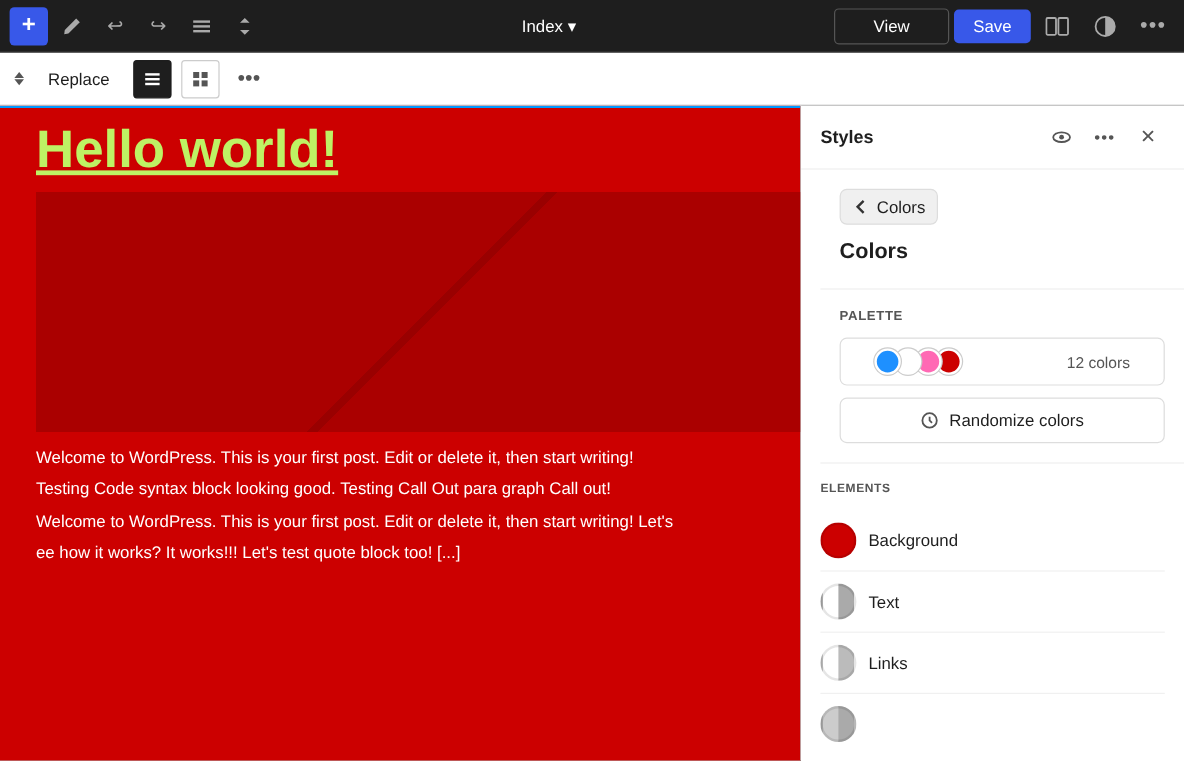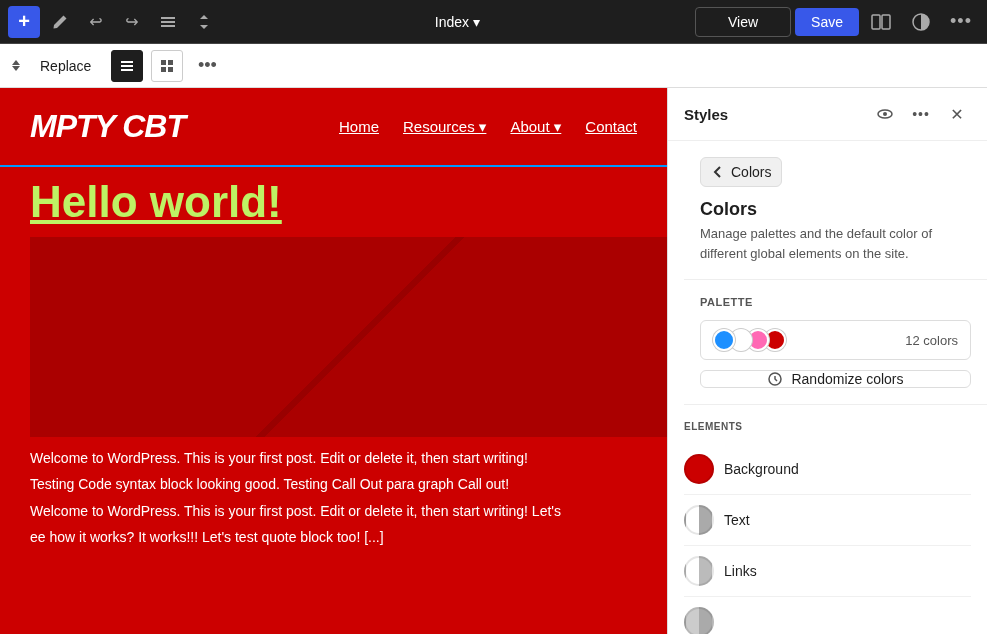--- a/index.html
+++ b/index.html
@@ -149,33 +149,33 @@
       font-size: 13px; color: #555; line-height: 1.5;
     }
 
     .section-label {
       font-size: 11px; font-weight: 600; color: #555; letter-spacing: 0.5px;
       text-transform: uppercase; margin-bottom: 12px;
     }
 
     .palette-row {
       display: flex; align-items: center; justify-content: space-between;
-      padding: 8px 12px; border: 1px solid #ddd; border-radius: 6px; margin-bottom: 10px;
+      padding: 8px 28px; border: 1px solid #ddd; border-radius: 6px; margin-bottom: 10px;
     }
     .palette-swatches { display: flex; }
     .swatch {
       width: 22px; height: 22px; border-radius: 50%; border: 2px solid #fff;
       margin-left: -5px; box-shadow: 0 0 0 1px #ccc;
     }
     .swatch:first-child { margin-left: 0; }
     .palette-count { font-size: 13px; color: #555; }
 
     .randomize-btn {
       display: flex; align-items: center; justify-content: center; gap: 8px;
-      width: 100%; border: 1px solid #ddd; border-radius: 6px;
+      width: 100%; padding: 10px; border: 1px solid #ddd; border-radius: 6px;
       background: #fff; cursor: pointer; font-size: 14px; color: #1e1e1e;
       margin-bottom: 0;
     }
 
     .elements-section { padding: 16px; }
     .elements-label {
       font-size: 10px; font-weight: 600; color: #555; letter-spacing: 0.5px;
       text-transform: uppercase; margin-bottom: 12px;
     }
     .element-item {
@@ -277,31 +277,20 @@
   </button>
   <button class="more-btn">
     <span>•••</span>
   </button>
 </div>
 
 <div class="main-container">
 
   <div class="canvas-area">
     <div class="site-preview">
-      <div class="site-header">
-        <div class="site-logo">
-          <span>MPTY CBT</span>
-        </div>
-        <nav class="site-nav">
-          <a>Home</a>
-          <a>Resources ▾</a>
-          <a>About ▾</a>
-          <a>Contact</a>
-        </nav>
-      </div>
       <div class="hero-section">
         <div class="hero-title">
           <span>Hello world!</span>
         </div>
         <div class="hero-image"></div>
       </div>
       <div class="content-text">
         <p>Welcome to WordPress. This is your first post. Edit or delete it, then start writing!</p>
         <p>Testing Code syntax block looking good. Testing Call Out para graph Call out!</p>
         <p>Welcome to WordPress. This is your first post. Edit or delete it, then start writing! Let's</p>
@@ -328,21 +317,20 @@
     </div>
 
     <div class="panel-section">
       <button class="back-btn">
         <svg width="14" height="14" viewBox="0 0 14 14" fill="none" stroke="#333" stroke-width="2">
             <path d="M9 2L4 7l5 5"></path>
           </svg>
         <span>Colors</span>
       </button>
       <div class="colors-title">Colors</div>
-      <div class="colors-desc">Manage palettes and the default color of different global elements on the site.</div>
     </div>
 
     <div class="panel-section">
       <div class="section-label">PALETTE</div>
       <div class="palette-row">
         <div class="palette-swatches">
           <div class="swatch" style="background:#1e90ff; z-index:4;"></div>
           <div class="swatch" style="background:#ffffff; z-index:3;"></div>
           <div class="swatch" style="background:#ff69b4; z-index:2;"></div>
           <div class="swatch" style="background:#cc0000; z-index:1;"></div>

